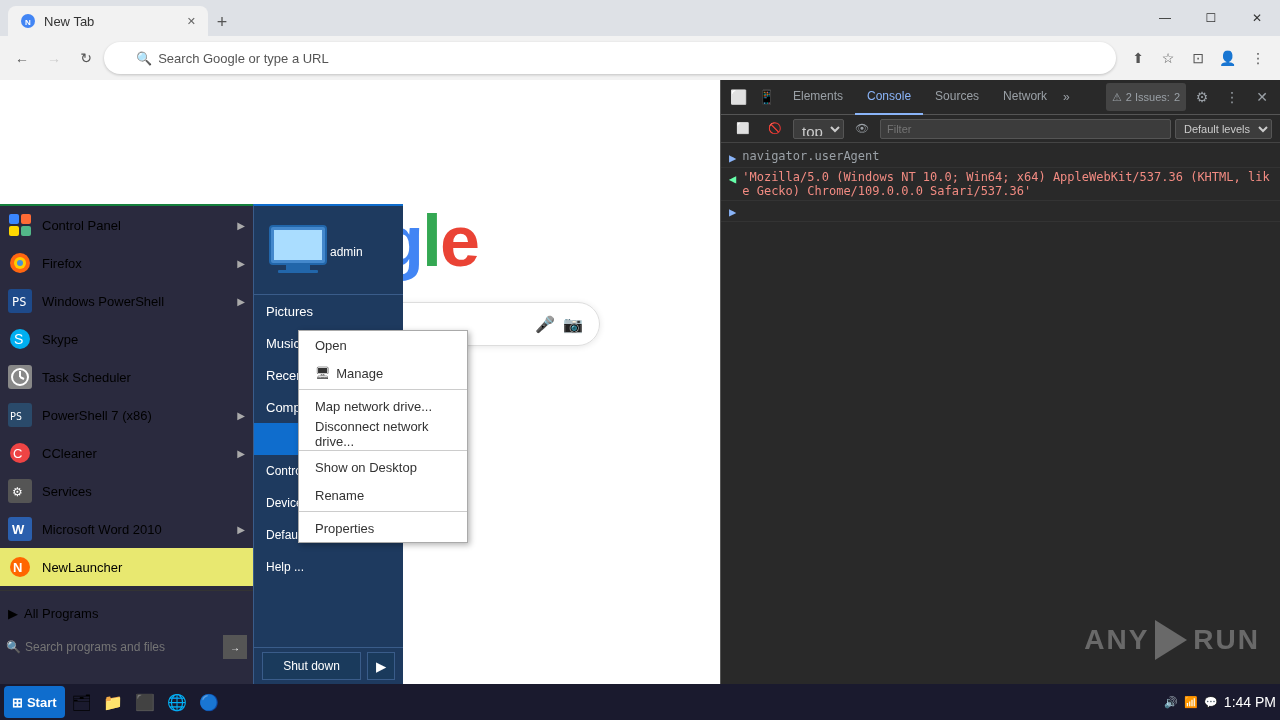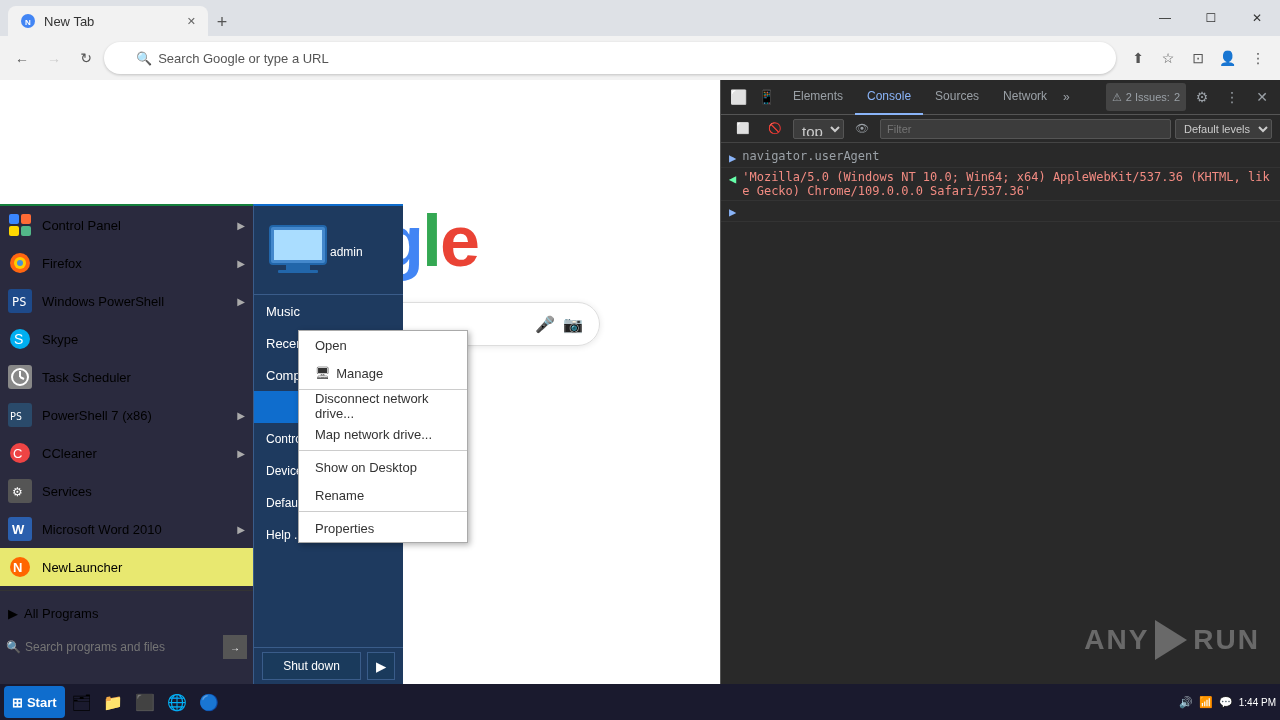--- a/index.html
+++ b/index.html
@@ -51,21 +51,21 @@
     .console-arrow { color: #9aa0a6; margin-right: 6px; margin-top: 2px; cursor: pointer; }
     .console-arrow.blue { color: #8ab4f8; }
     .console-key { color: #9aa0a6; }
     .console-string { color: #f28b82; }
 
     
     .taskbar { position: absolute; bottom: 0; left: 0; right: 0; height: 36px; background: #1a1a2e; display: flex; align-items: center; padding: 0 4px; gap: 2px; }
     .start-btn { height: 32px; padding: 0 8px; background: #0f6dcd; border-radius: 4px; display: flex; align-items: center; gap: 4px; color: white; font-size: 13px; cursor: pointer; font-weight: bold; }
     .taskbar-icon { width: 30px; height: 30px; display: flex; align-items: center; justify-content: center; cursor: pointer; font-size: 16px; }
     .taskbar-right { margin-left: auto; display: flex; align-items: center; gap: 6px; color: white; font-size: 11px; }
-    .time-display { font-size: 10px; color: white; text-align: right; }
+    .time-display { font-size: 14px; color: white; text-align: right; }
     .start-item { height: 38px; display: flex; align-items: center; padding: 0 8px; gap: 10px; cursor: pointer; position: relative; font-size: 13px; }
     .start-item.highlighted { background: #0f6dcd; }
     .start-item-icon { width: 24px; height: 24px; display: flex; align-items: center; justify-content: center; }
     .start-item-arrow { margin-left: auto; font-size: 10px; color: #aaa; }
     .start-divider { height: 1px; background: #333; margin: 4px 0; }
     .all-programs-row { height: 36px; display: flex; align-items: center; padding: 0 8px; gap: 6px; font-size: 13px; cursor: pointer; }
     .search-bar-row { height: 32px; background: #2a2a3e; display: flex; align-items: center; padding: 0 6px; gap: 4px; }
     .search-bar-input { flex: 1; background: transparent; border: none; color: white; font-size: 12px; outline: none; }
     .search-bar-btn { width: 24px; height: 24px; background: #555; border: none; cursor: pointer; display: flex; align-items: center; justify-content: center; }
 
@@ -342,20 +342,23 @@
         <svg width="64" height="64" viewBox="0 0 64 64">
           <rect x="4" y="8" width="56" height="38" rx="3" fill="#4488cc" stroke="#2266aa" stroke-width="2"></rect>
           <rect x="8" y="12" width="48" height="30" fill="#aaddff"></rect>
           <rect x="20" y="46" width="24" height="6" fill="#2266aa"></rect>
           <rect x="12" y="52" width="40" height="3" rx="1" fill="#2266aa"></rect>
         </svg>
         <span style="color:white;font-size:12px;margin-top:4px;">admin</span>
       </div>
 
       <div class="right-panel-item">
+        <span>Pictures</span>
+      </div>
+      <div class="right-panel-item">
         <span>Music</span>
       </div>
       <div class="right-panel-item">
         <span>Recent Items</span>
       </div>
       <div class="right-panel-item" style="display:flex;justify-content:space-between;">
         <span>Computer</span>
         <span>▶</span>
       </div>
       <div class="right-panel-item highlighted" style="background:#0f6dcd;">
@@ -383,24 +386,24 @@
   <div class="context-menu">
     <div class="ctx-item">
       <span>Open</span>
     </div>
     <div class="ctx-item">
       <span style="font-size:12px;">🖥</span>
       <span>Manage</span>
     </div>
     <div class="ctx-separator"></div>
     <div class="ctx-item">
+      <span>Map network drive...</span>
+    </div>
+    <div class="ctx-item">
       <span>Disconnect network drive...</span>
-    </div>
-    <div class="ctx-item">
-      <span>Map network drive...</span>
     </div>
     <div class="ctx-separator"></div>
     <div class="ctx-item">
       <span>Show on Desktop</span>
     </div>
     <div class="ctx-item">
       <span>Rename</span>
     </div>
     <div class="ctx-separator"></div>
     <div class="ctx-item">

